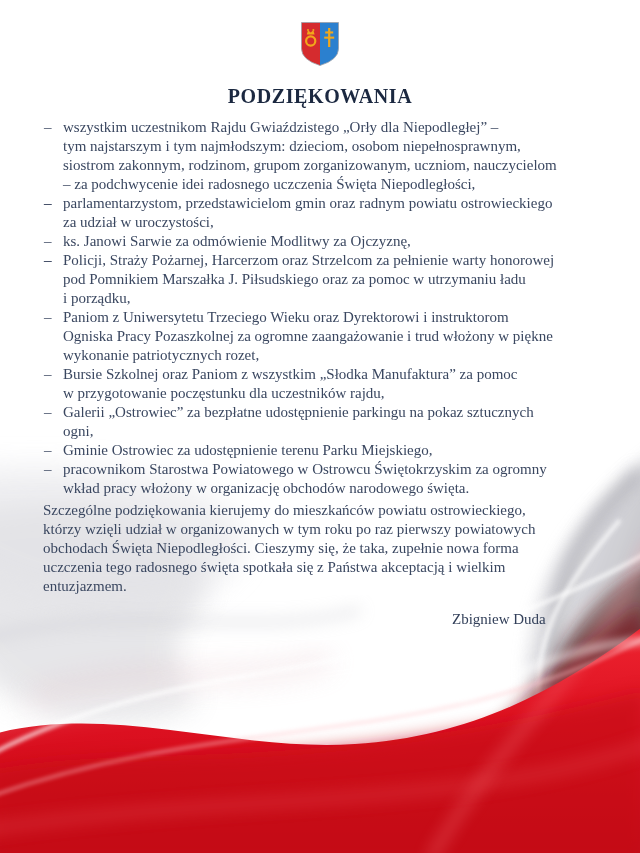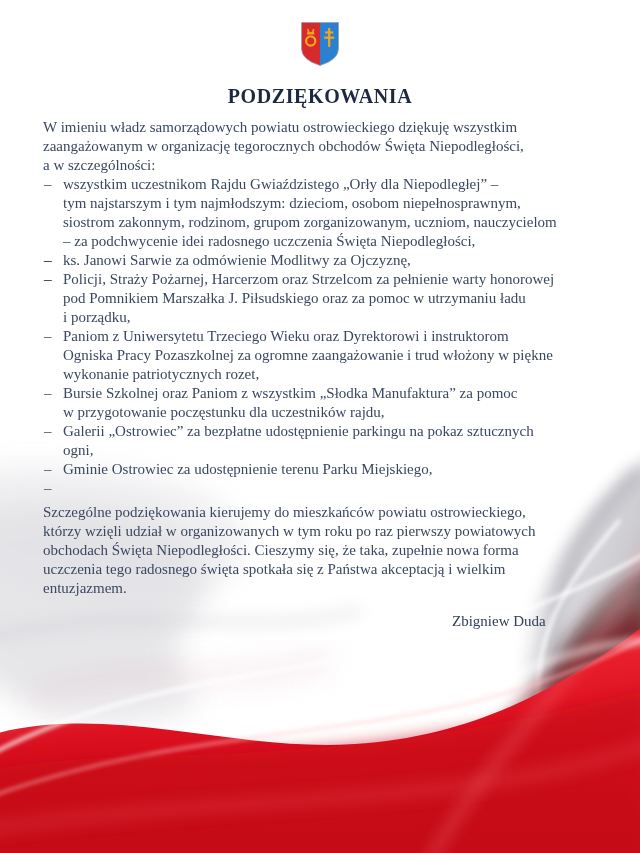--- a/index.html
+++ b/index.html
@@ -9,21 +9,21 @@
   .content{position:absolute;left:0;top:0;width:640px;height:853px;}
   .crest-wrap{text-align:center;padding-top:21px;line-height:0;}
   .crest{width:40px;height:46px;display:inline-block;}
   .title{text-align:center;margin:17px 14px 0;font-weight:700;font-size:20px;line-height:24px;
          letter-spacing:.6px;color:#1b2840;font-family:"Liberation Serif",serif;}
   .body{margin:10px 24px 0 43px;font-size:15px;line-height:19px;color:#3a4760;}
   .intro{white-space:pre-line;margin:0;}
   .thanks-list{list-style:none;margin:0;padding:0;}
   .thanks-list li{position:relative;padding-left:20px;white-space:pre-line;}
   .thanks-list .dash{position:absolute;left:1px;top:0;}
-  .closing{white-space:pre-line;margin:24px 0 0;font-family:Liberation Serif, serif;}
+  .closing{white-space:pre-line;margin:3px 0 0;font-family:Liberation Serif, serif;}
   .signature{margin:12px 0 0 409px;line-height:22px;color:#33405a;}
 </style>
 </head>
 <body>
 
 <div class="page">
 
   <svg class="bg" viewBox="0 0 640 853" preserveAspectRatio="none" aria-hidden="true">
     <defs>
       <linearGradient id="redGrad" x1="0" y1="0" x2="0" y2="1">
@@ -91,45 +91,44 @@
         <rect x="28.1" y="7" width="2.2" height="19" fill="#f2a71b"></rect>
         <rect x="25.2" y="10.4" width="8" height="2.1" fill="#f2a71b"></rect>
         <rect x="24.2" y="15.6" width="10" height="2.1" fill="#f2a71b"></rect>
       </svg>
     </div>
 
     <h1 class="title">PODZIĘKOWANIA</h1>
 
     <div class="body">
 
-      <p class="intro">W imieniu władz samorządowych powiatu ostrowieckiego dziękuję wszystkim
-zaangażowanym w organizację tegorocznych obchodów Święta Niepodległości,
-a w szczególności:</p>
 
       <ul class="thanks-list">
         <li><span class="dash">–</span><span>wszystkim uczestnikom Rajdu Gwiaździstego „Orły dla Niepodległej” –
 tym najstarszym i tym najmłodszym: dzieciom, osobom niepełnosprawnym,
 siostrom zakonnym, rodzinom, grupom zorganizowanym, uczniom, nauczycielom
 – za podchwycenie idei radosnego uczczenia Święta Niepodległości,</span></li>
         <li><span class="dash">–</span></li>
-        <li><span class="dash">–</span></li>
+        <li><span class="dash">–</span><span>parlamentarzystom, przedstawicielom gmin oraz radnym powiatu ostrowieckiego
+za udział w uroczystości,</span></li>
         <li><span class="dash">–</span><span>ks. Janowi Sarwie za odmówienie Modlitwy za Ojczyznę,</span></li>
         <li><span class="dash">–</span></li>
         <li><span class="dash">–</span><span>Policji, Straży Pożarnej, Harcerzom oraz Strzelcom za pełnienie warty honorowej
 pod Pomnikiem Marszałka J. Piłsudskiego oraz za pomoc w utrzymaniu ładu
 i porządku,</span></li>
         <li><span class="dash">–</span><span>Paniom z Uniwersytetu Trzeciego Wieku oraz Dyrektorowi i instruktorom
 Ogniska Pracy Pozaszkolnej za ogromne zaangażowanie i trud włożony w piękne
 wykonanie patriotycznych rozet,</span></li>
         <li><span class="dash">–</span><span>Bursie Szkolnej oraz Paniom z wszystkim „Słodka Manufaktura” za pomoc
 w przygotowanie poczęstunku dla uczestników rajdu,</span></li>
         <li><span class="dash">–</span><span>Galerii „Ostrowiec” za bezpłatne udostępnienie parkingu na pokaz sztucznych
 ogni,</span></li>
         <li><span class="dash">–</span><span>Gminie Ostrowiec za udostępnienie terenu Parku Miejskiego,</span></li>
-        <li><span class="dash">–</span></li>
+        <li><span class="dash">–</span><span>pracownikom Starostwa Powiatowego w Ostrowcu Świętokrzyskim za ogromny
+wkład pracy włożony w organizację obchodów narodowego święta.</span></li>
       </ul>
 
       <p class="closing">Szczególne podziękowania kierujemy do mieszkańców powiatu ostrowieckiego,
 którzy wzięli udział w organizowanych w tym roku po raz pierwszy powiatowych
 obchodach Święta Niepodległości. Cieszymy się, że taka, zupełnie nowa forma
 uczczenia tego radosnego święta spotkała się z Państwa akceptacją i wielkim
 entuzjazmem.</p>
 
       <div class="signature">
         <div>Zbigniew Duda</div>

